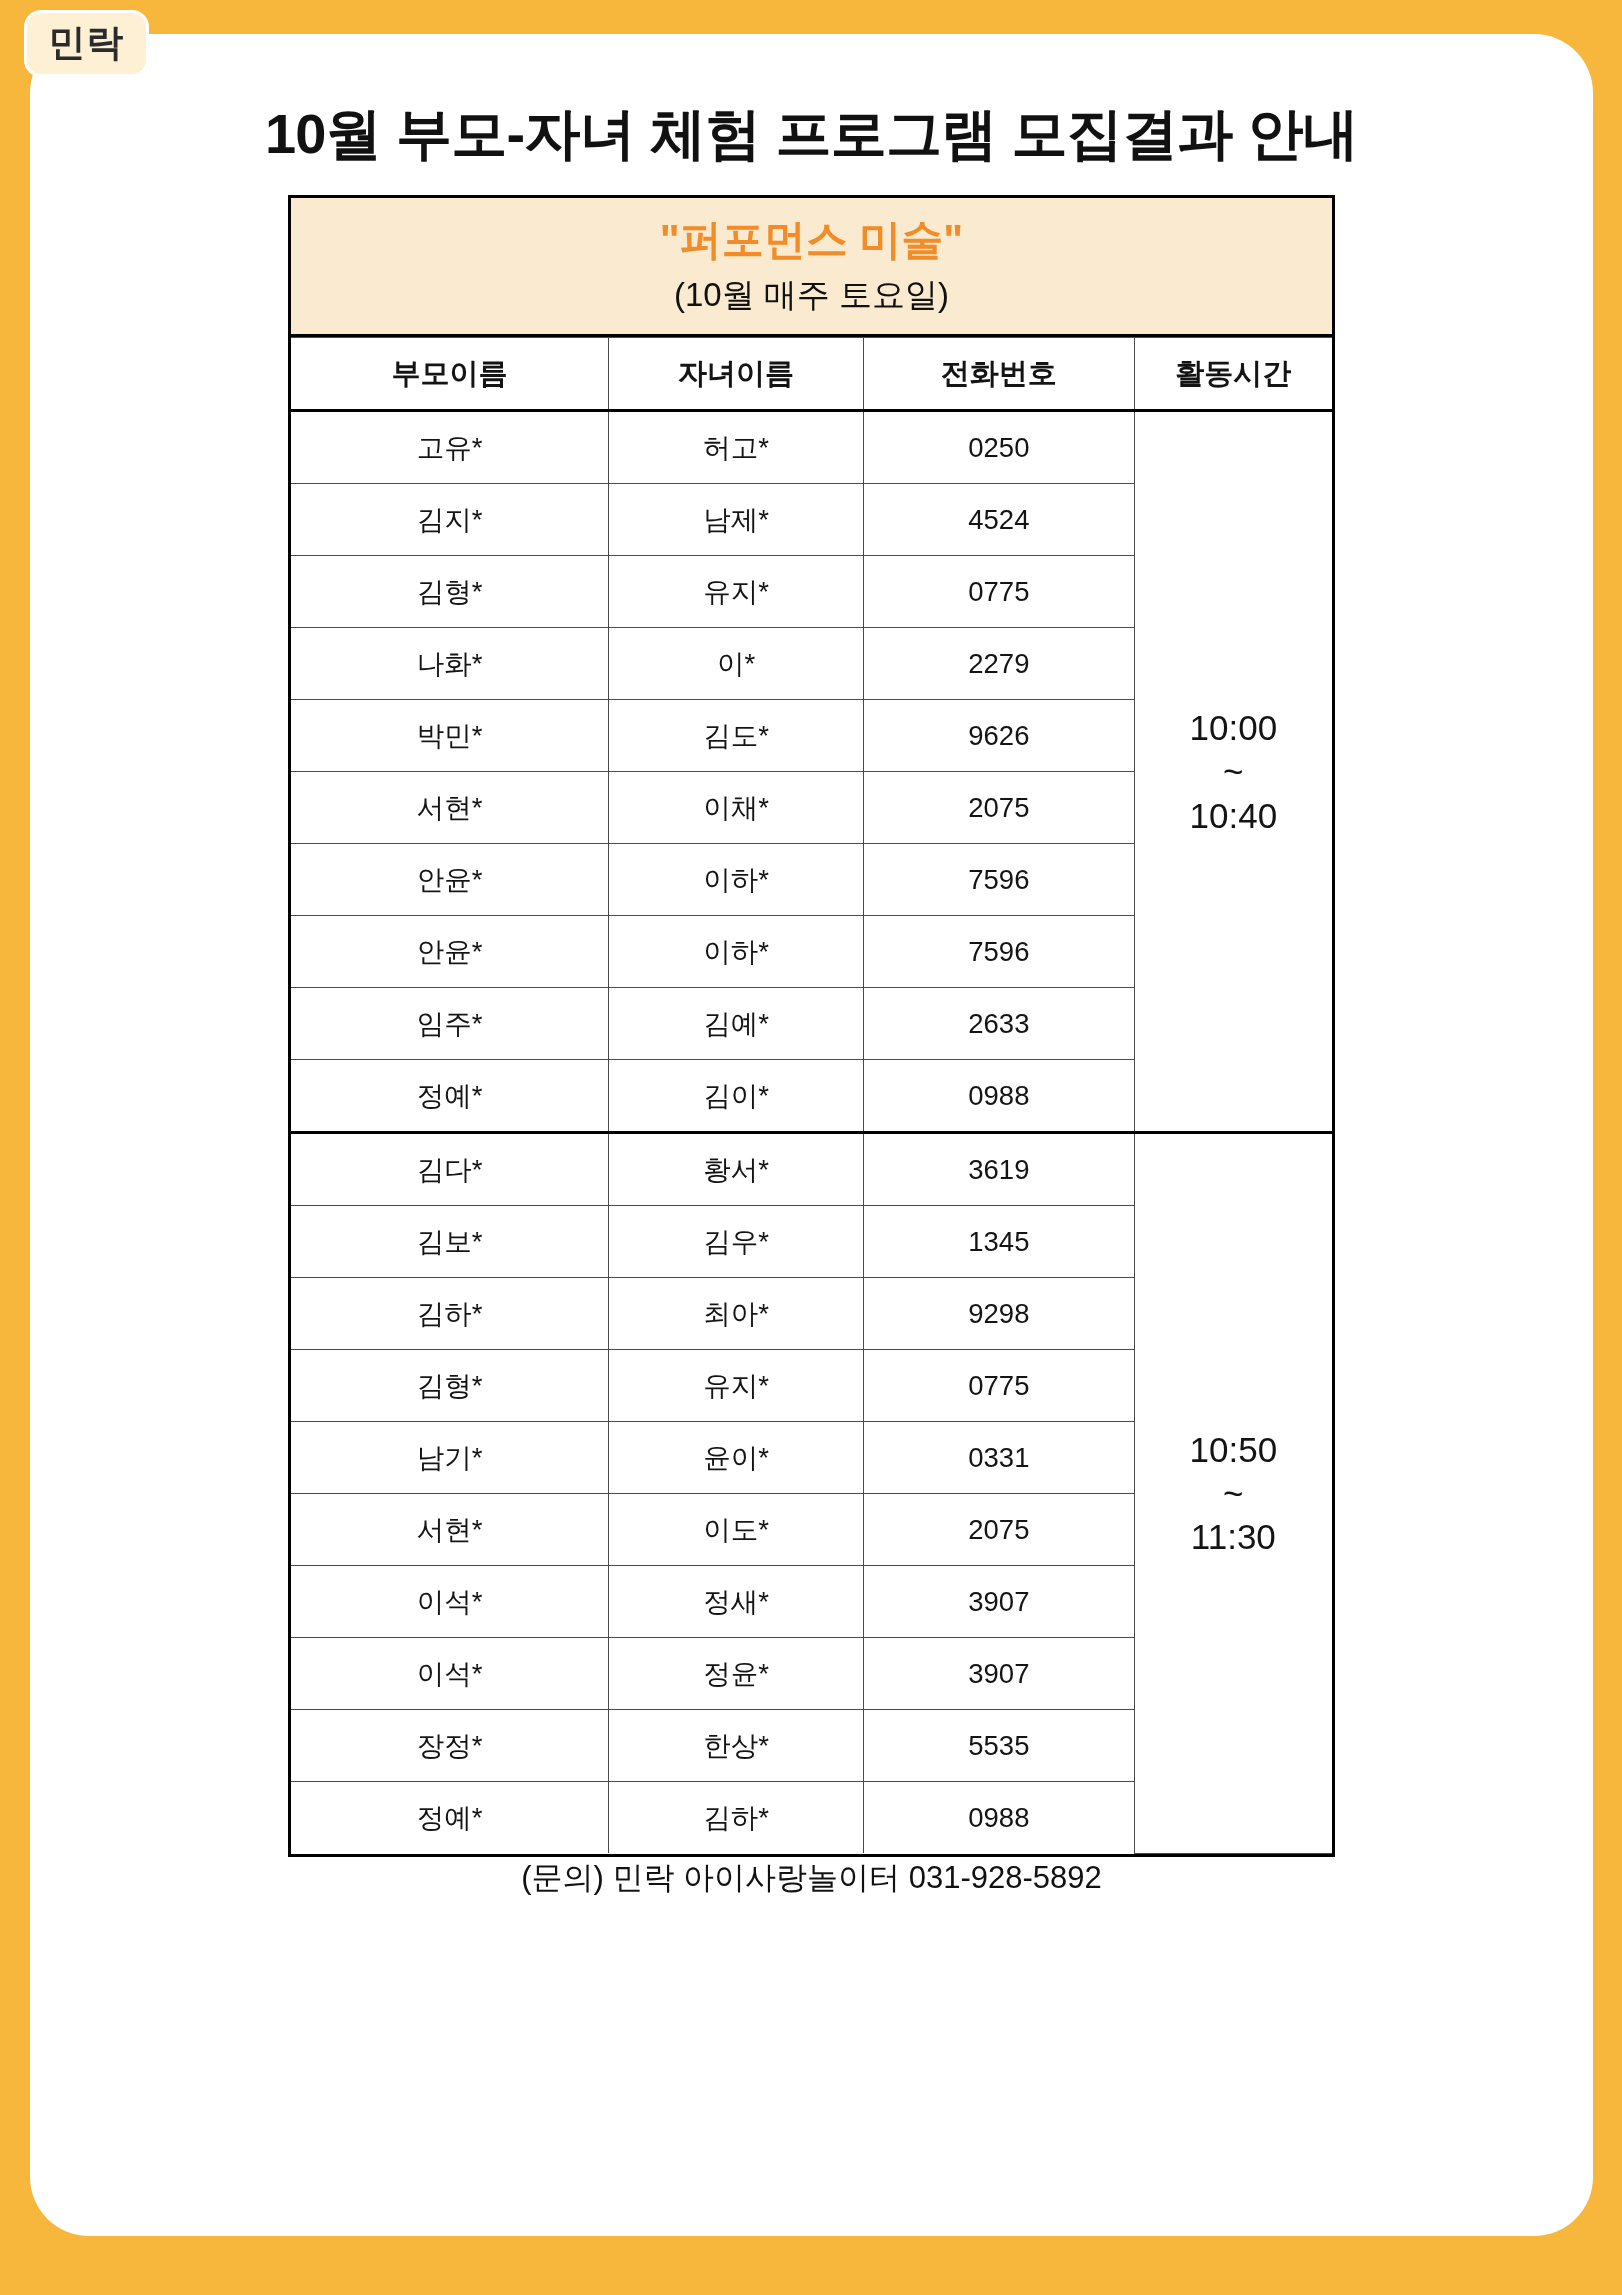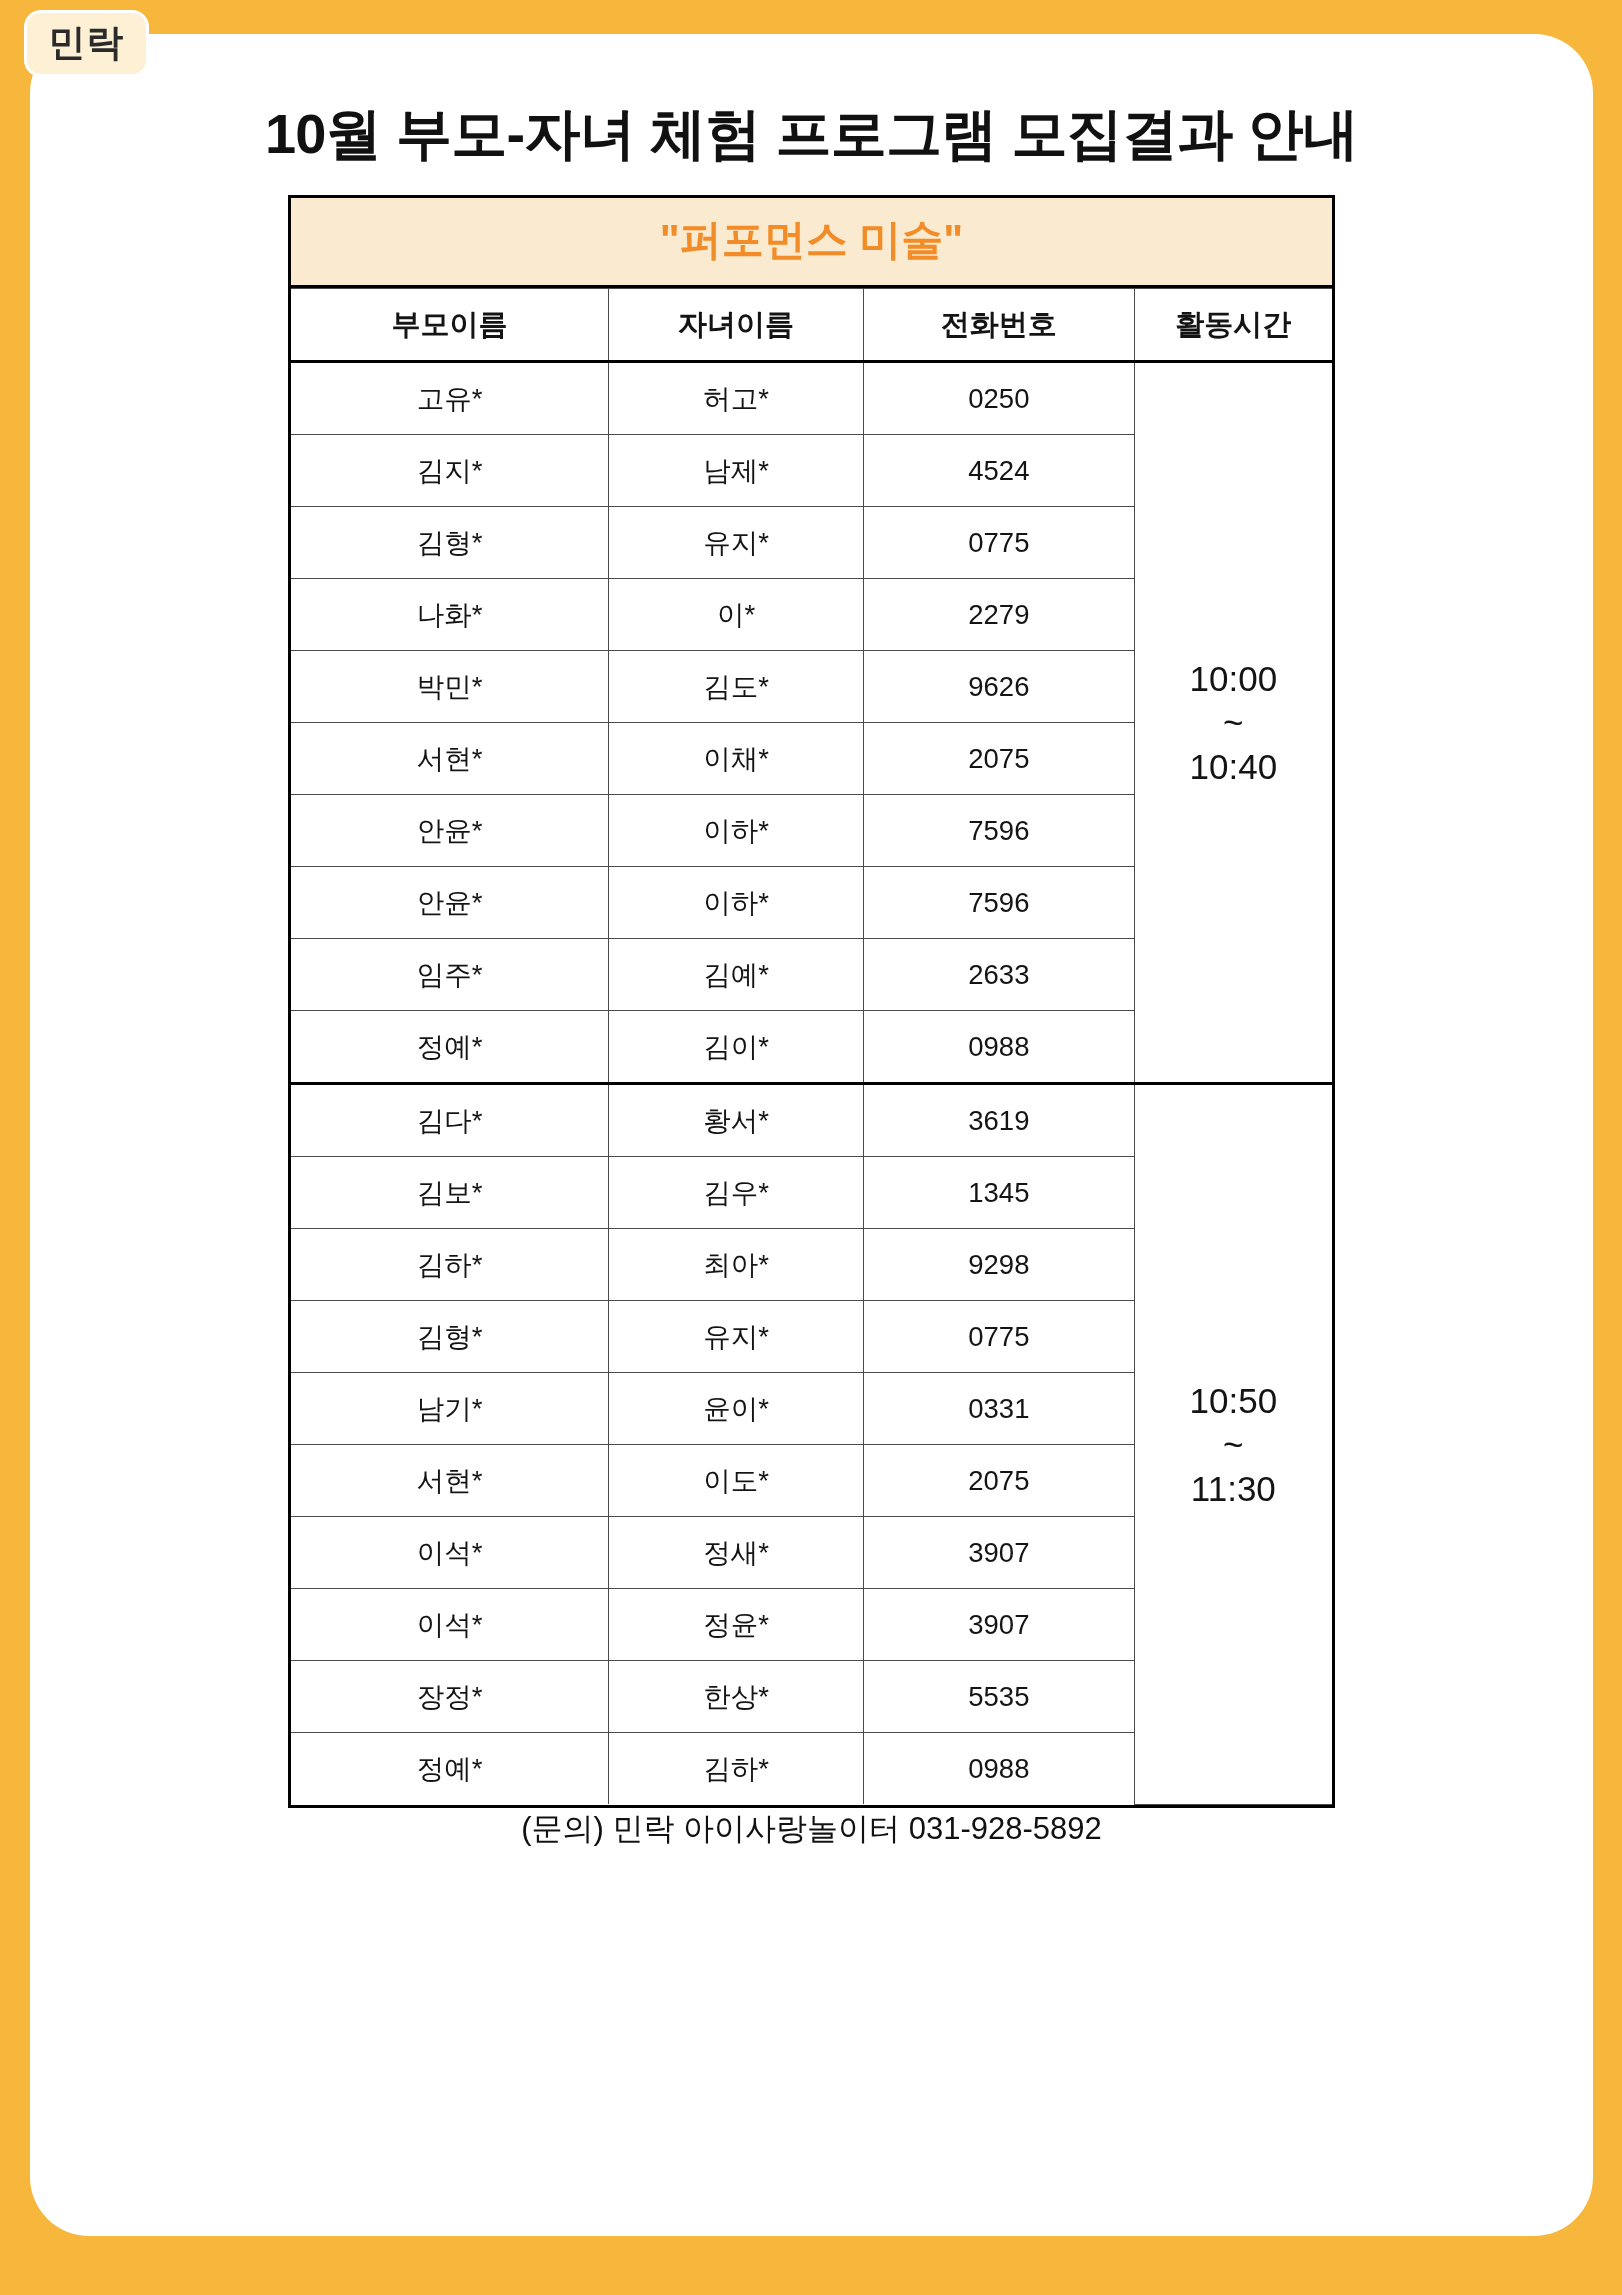--- a/index.html
+++ b/index.html
@@ -140,20 +140,21 @@
 <div class="poster">
   <div class="card">
 
     <div class="badge">민락</div>
 
     <div class="title">10월 부모-자녀 체험 프로그램 모집결과 안내</div>
 
     <div class="table-wrap">
       <div class="program-head">
         <div class="program-name">"퍼포먼스 미술"</div>
+        <div class="program-when">(10월 매주 토요일)</div>
       </div>
 
       <table>
         <colgroup>
           <col class="c1">
             <col class="c2">
             <col class="c3">
             <col class="c4">
         </colgroup>
         <thead>

